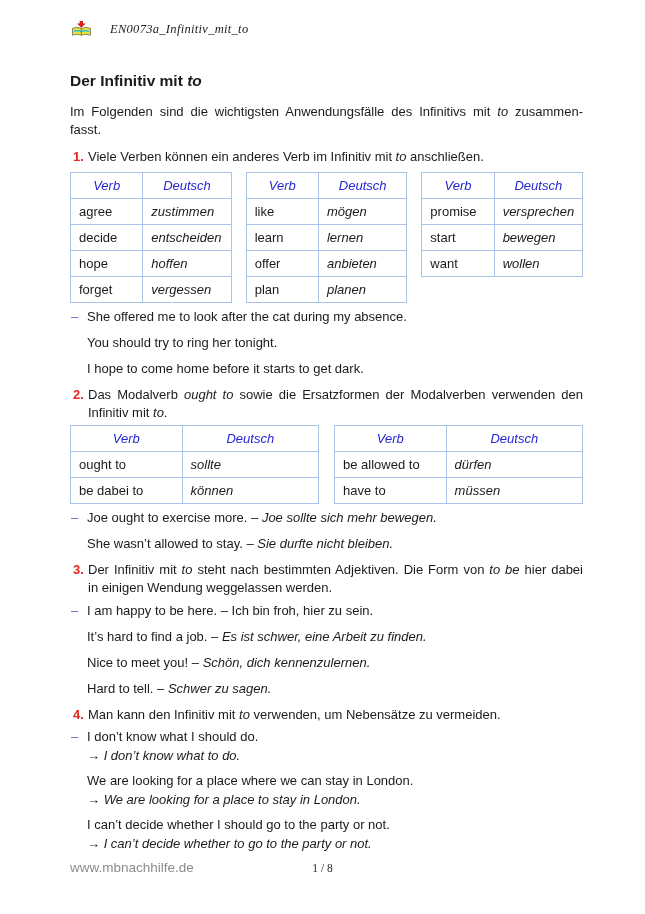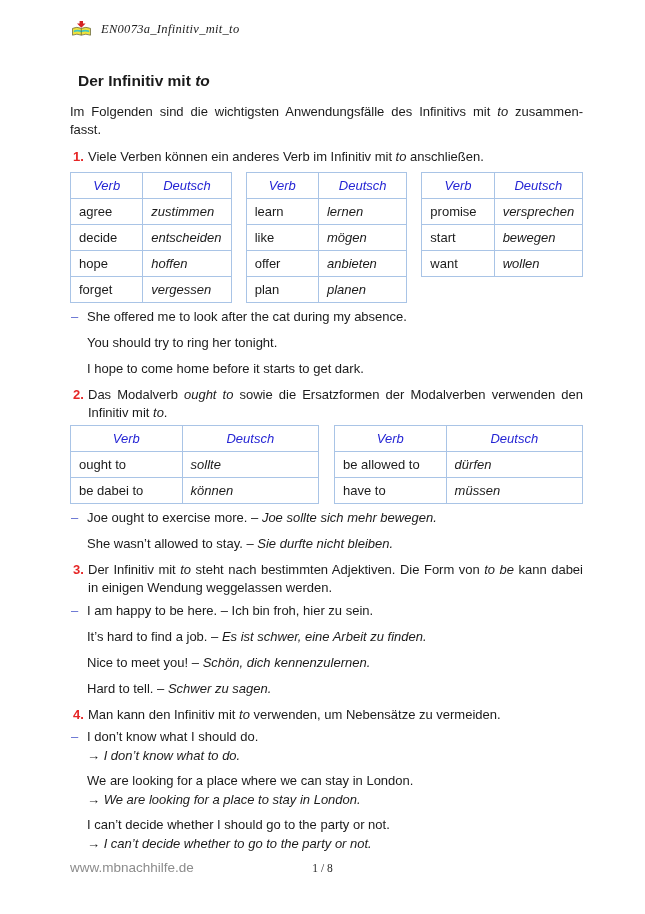--- a/index.html
+++ b/index.html
@@ -6,26 +6,26 @@
   .page{
     position:relative;
     width:645px;height:914px;
     background:#ffffff;
     font-family:"Liberation Sans",sans-serif;
     font-size:13px;color:#1b1b1b;
     overflow:hidden;
     margin:0 auto;
   }
   .content{padding:0 62px 0 70px;}
-  .doc-header{padding-top:20px;display:flex;align-items:center;gap:9px;height:18px;margin-left:1px;}
+  .doc-header{padding-top:20px;display:flex;align-items:center;gap:18px;height:18px;margin-left:1px;}
   .doc-filename{
     font-family:"Liberation Serif",serif;font-style:italic;
     font-size:12.5px;color:#1c1c1c;letter-spacing:.3px;
   }
-  .title{margin-top:34px;font-size:15.5px;font-weight:bold;line-height:18px;margin-left:8px;}
+  .title{margin-top:34px;font-size:15.5px;font-weight:bold;line-height:18px;}
   .title em{font-style:italic;}
   .intro{margin-top:13px;line-height:18px;}
   .stretch{text-align:justify;text-align-last:justify;}
   .item{display:flex;line-height:18px;}
   .item-num{flex:none;width:15px;padding-left:3px;color:#e62626;font-weight:bold;}
   .item-body{flex:1;}
   .mt-item1{margin-top:9px;}
   .mt-item2{margin-top:5px;}
   .mt-item3{margin-top:7px;}
   .mt-item4{margin-top:5px;}
@@ -120,26 +120,26 @@
         <div class="vtable-wrap">
           <table class="vtable">
             <thead>
               <tr>
                 <th>Verb</th>
                 <th>Deutsch</th>
               </tr>
             </thead>
             <tbody>
               <tr>
+                <td class="en">like</td>
+                <td class="de">mögen</td>
+              </tr>
+              <tr>
                 <td class="en">learn</td>
                 <td class="de">lernen</td>
-              </tr>
-              <tr>
-                <td class="en">like</td>
-                <td class="de">mögen</td>
               </tr>
               <tr>
                 <td class="en">offer</td>
                 <td class="de">anbieten</td>
               </tr>
               <tr>
                 <td class="en">plan</td>
                 <td class="de">planen</td>
               </tr>
             </tbody>
@@ -226,21 +226,21 @@
         </div>
       </div>
     <div class="examples">
         <div class="ex-line"><span class="ex-marker">–</span><span>Joe ought to exercise more. – </span><em>Joe sollte sich mehr bewegen.</em></div>
         <div class="ex-line"><span class="ex-marker"></span><span>She wasn’t allowed to stay. – </span><em>Sie durfte nicht bleiben.</em></div>
       </div>
 
     <div class="item mt-item3">
       <span class="item-num">3.</span>
       <div class="item-body">
-        <div class="stretch"><span>Der Infinitiv mit </span><em>to</em><span> steht nach bestimmten Adjektiven. Die Form von </span><em>to be</em><span> kann dabei</span></div>
+        <div class="stretch"><span>Der Infinitiv mit </span><em>to</em><span> steht nach bestimmten Adjektiven. Die Form von </span><em>to be</em><span> hier dabei</span></div>
         <div><span>in einigen Wendung weggelassen werden.</span></div>
       </div>
     </div>
     <div class="examples">
         <div class="ex-line"><span class="ex-marker">–</span><span>I am happy to be here. – Ich bin froh, hier zu sein.</span></div>
         <div class="ex-line"><span class="ex-marker"></span><span>It’s hard to find a job. – </span><em>Es ist schwer, eine Arbeit zu finden.</em></div>
         <div class="ex-line"><span class="ex-marker"></span><span>Nice to meet you! – </span><em>Schön, dich kennenzulernen.</em></div>
         <div class="ex-line"><span class="ex-marker"></span><span>Hard to tell. – </span><em>Schwer zu sagen.</em></div>
       </div>
 

